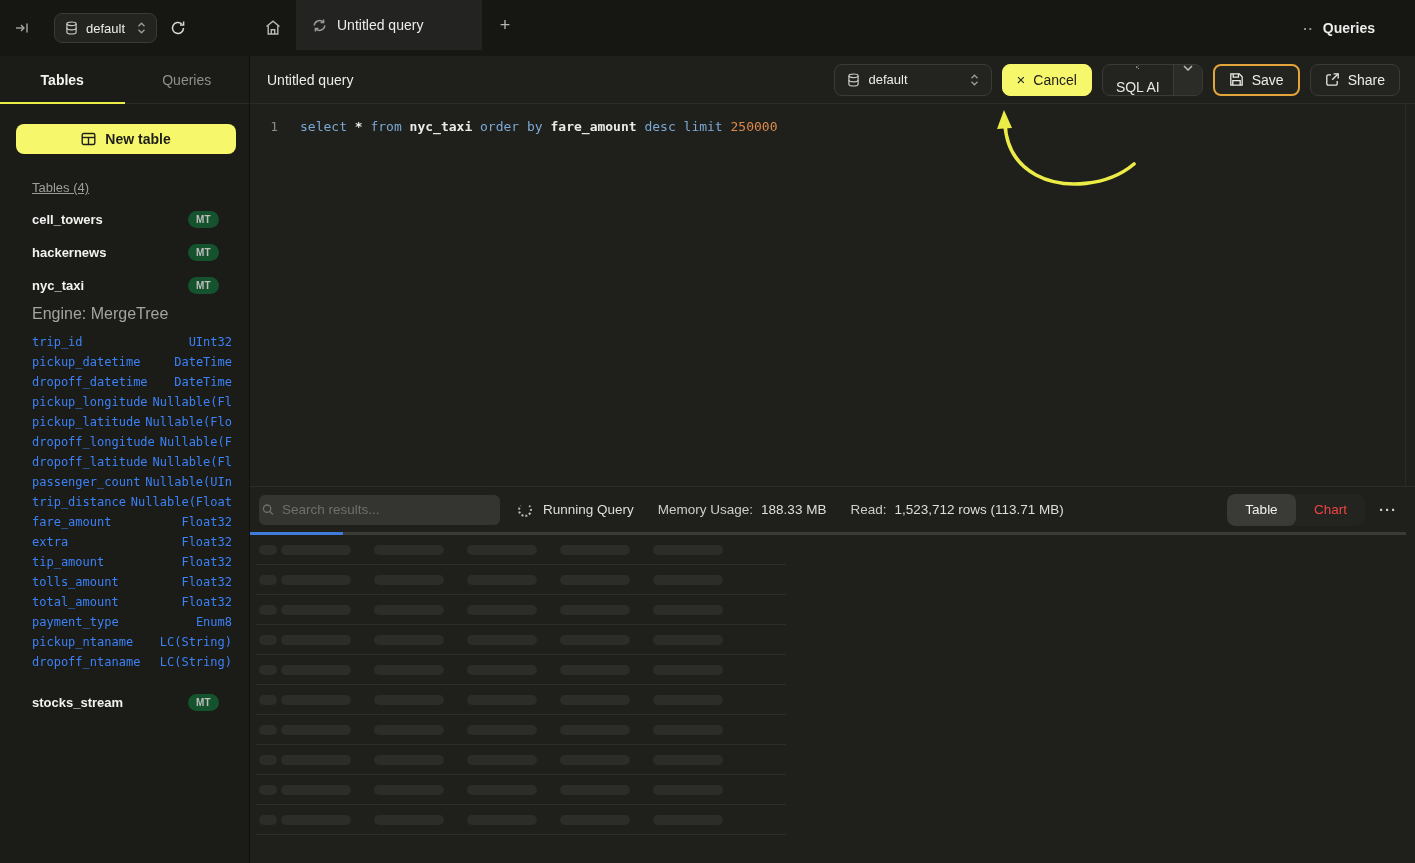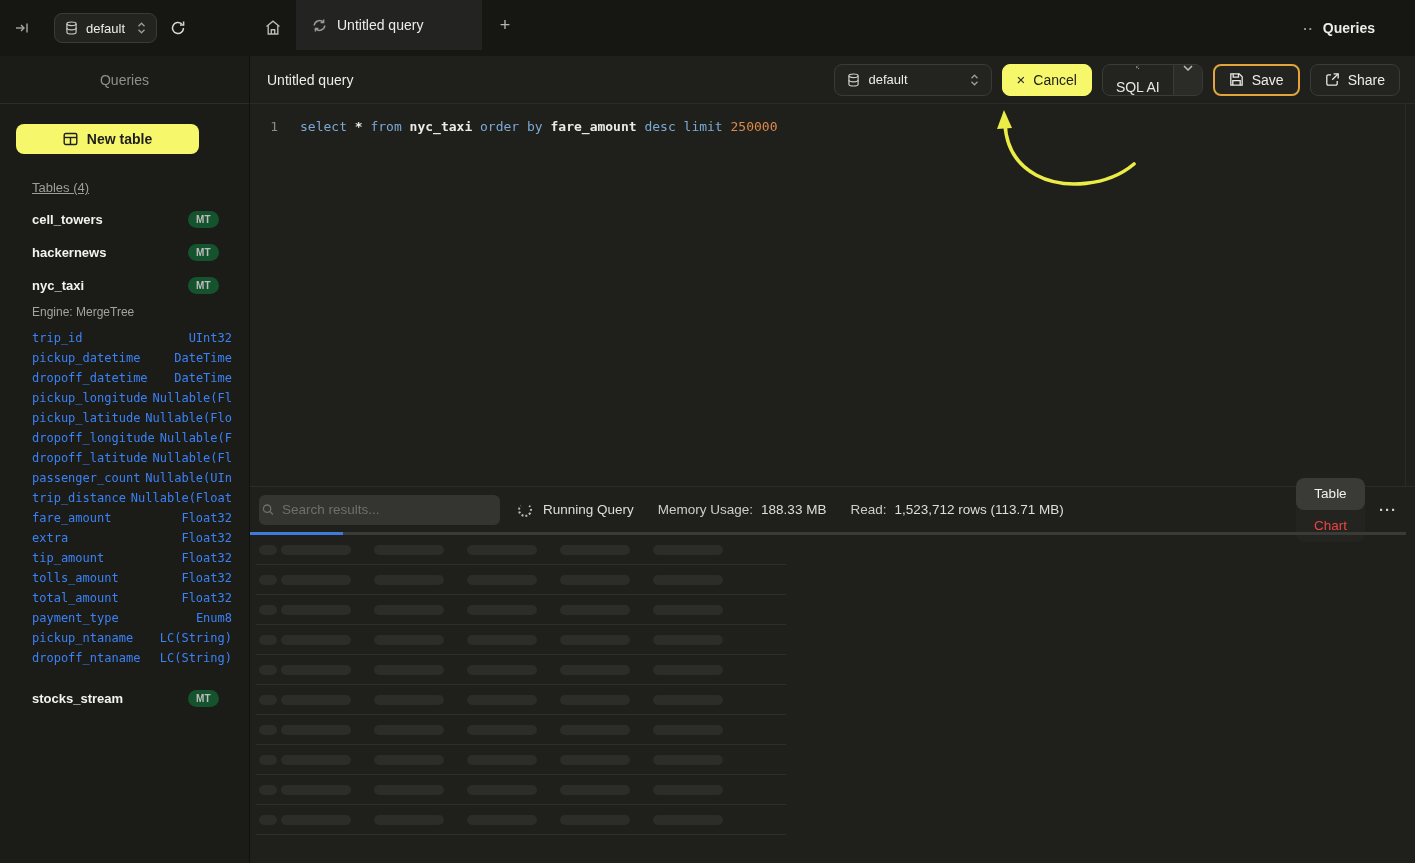--- a/index.html
+++ b/index.html
@@ -25,32 +25,32 @@
   .tb-right { display:flex; align-items:center; margin-left:auto; padding-right:40px; gap:8px; }
   .queries-link { display:flex; align-items:center; gap:9px; color:#ececea; font-size:14px; font-weight:600; cursor:pointer; }
   .dots-icon { color:#9a9a98; font-weight:700; letter-spacing:1px; font-size:13px; }
 
   
   .sidebar { position:absolute; left:0; top:56px; width:250px; height:807px; background:#1b1b18; border-right:1px solid #101010; }
   .sb-tabs { height:48px; display:flex; border-bottom:1px solid #2b2b28; }
   .sb-tab { flex:1; display:flex; align-items:center; justify-content:center; font-size:14px; color:#8f8f8d; cursor:pointer; position:relative; }
   .sb-tab.active { color:#f2f2f0; font-weight:600; }
   .sb-tab.active::after { content:""; position:absolute; left:0; right:0; bottom:-1px; height:2px; background:#ecec47; }
-  .newtable-btn { margin:20px 17px 0 16px; width:183px; height:30px; background:#f7f76b; color:#1d1d1a; font-weight:600;
+  .newtable-btn { margin:20px 17px 0 16px; width:220px; height:30px; background:#f7f76b; color:#1d1d1a; font-weight:600;
                   font-size:14px; border:none; border-radius:8px; display:flex; align-items:center; justify-content:center; gap:9px; cursor:pointer; }
   .sb-search { margin:17px 17px 0 16px; width:217px; height:32px; background:#222220; border:1px solid #3a3a37; border-radius:8px;
                display:flex; align-items:center; gap:8px; padding:0 10px; }
   .sb-search input { background:transparent; border:none; outline:none; color:#d8d8d6; font-size:14px; width:100%;
                      font-family:"Liberation Sans",sans-serif; }
   .sb-search input::placeholder { color:#83837f; }
   .sb-section-label { margin:26px 0 0 32px; font-size:13px; color:#9d9d9b;text-decoration:underline; }
   .sb-table-row { height:33px; display:flex; align-items:center; justify-content:space-between; padding:0 30px 0 32px; cursor:pointer; }
   .sb-table-row .tname { font-size:13px; font-weight:600; color:#f2f2f0; }
   .badge { background:#14532d; color:#bdbdbb; font-size:10px; font-weight:700; padding:3px 8px; border-radius:10px; letter-spacing:.3px; }
-  .sb-engine { margin:3px 0 9px 32px; font-size:12px; color:#a3a3a1; }
+  .sb-engine { margin:3px 0 9px 32px; font-size:16px; color:#a3a3a1; }
   .sb-cols { padding:0 17px 0 32px; font-family:"DejaVu Sans Mono", monospace; font-size:12px; color:#3b82f6; }
   .sb-col { display:flex; justify-content:space-between; line-height:20px; white-space:nowrap; }
   .sb-gap { height:14px; }
 
   
   .main { position:absolute; left:250px; top:56px; right:0; bottom:0; background:#1f1f1b; }
   .main-header { height:48px; border-bottom:1px solid #2b2b28; display:flex; align-items:center; padding:0 15px 0 17px; }
   .mh-title { font-size:14px; color:#ececea; }
   .mh-actions { margin-left:auto; display:flex; align-items:center; gap:10px; }
   .mh-db { height:32px; min-width:158px; display:flex; align-items:center; gap:9px; padding:0 12px;
@@ -86,21 +86,21 @@
   .res-search { width:241px; height:30px; background:#343430; border-radius:6px; display:flex; align-items:center; gap:8px; padding:0 3px; }
   .res-search input { background:transparent; border:none; outline:none; color:#bdbdbb; font-size:13.5px; width:100%;
                       font-family:"Liberation Sans",sans-serif; }
   .res-search input::placeholder { color:#6f6f6b; }
   .spinner { width:14px; height:14px; border-radius:50%; border:2px dotted #b9b9b7; border-top-color:transparent;
              margin-left:18px; flex:none; animation:spin 1.1s linear infinite; }
   @keyframes spin { to { transform:rotate(360deg); } }
   .res-status { margin-left:11px; font-size:13.5px; color:#dededc; }
   .res-stat { margin-left:24px; font-size:13.5px; color:#cdcdcb; display:flex; gap:8px; }
   .res-stat .val { color:#dededc; }
-  .view-toggle { margin-left:auto; display:flex; background:#232320; border-radius:8px; padding:0; overflow:hidden;flex-direction:column; }
+  .view-toggle { margin-left:auto; display:flex; background:#232320; border-radius:8px; padding:0; overflow:hidden; }
   .view-seg { width:69px; height:32px; display:flex; align-items:center; justify-content:center; font-size:13.5px; color:#ef4444; cursor:pointer; border-radius:8px; }
   .view-seg.active { background:#3a3a36; color:#f2f2f0; font-weight:500; }
   .more-btn { margin-left:14px; color:#cfcfcd; font-size:15px; letter-spacing:1px; font-weight:700; cursor:pointer; }
   .progress { position:relative; height:3px; background:transparent; }
   .progress .track { position:absolute; left:0; width:1156px; height:3px; background:#3a3a36; }
   .progress .fill { position:absolute; left:0; width:93px; height:3px; background:#3f7bd9; }
   .res-grid { padding-top:0; }
   .skel-row { display:flex; align-items:center; height:30px; border-bottom:1px solid #2e2e2b; width:530px; margin-left:6px; }
   .pill { height:10px; border-radius:5px; background:#2c2c29; flex:none; }
   .p-sm { width:18px; margin-left:3px; }
@@ -168,20 +168,21 @@
     <div class="tb-right">
       <div class="queries-link">
         <span class="dots-icon">··</span>
         <span>Queries</span>
       </div>
     </div>
   </div>
 
   <div class="sidebar">
     <div class="sb-tabs">
+        <div class="sb-tab active">Tables</div>
         <div class="sb-tab">Queries</div>
       </div>
 
     <button class="newtable-btn">
       <svg class="ic" width="15" height="14" viewBox="0 0 15 14" fill="none" stroke="#20201d" stroke-width="1.4">
         <rect x="1.2" y="1.5" width="12.6" height="11" rx="1.5"></rect>
         <path d="M1.2 5.5 H13.8"></path>
           <path d="M7.5 5.5 V12.5"></path>
       </svg>
       <span>New table</span>

